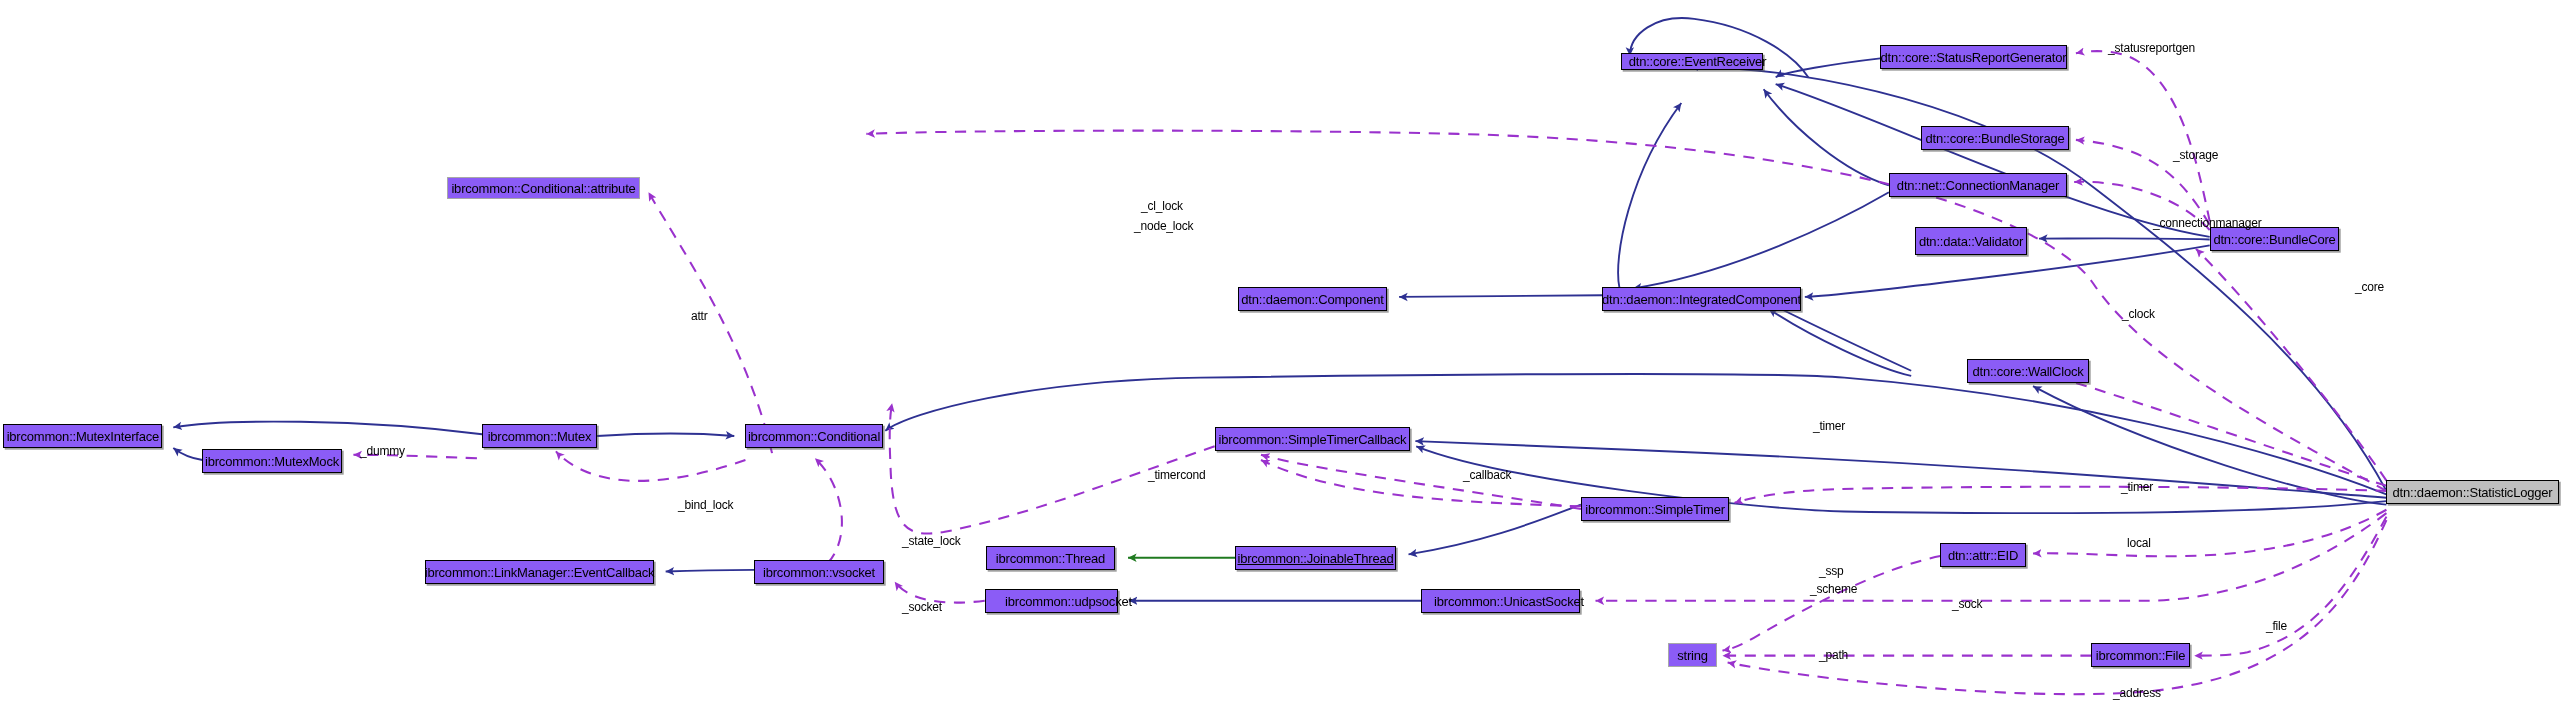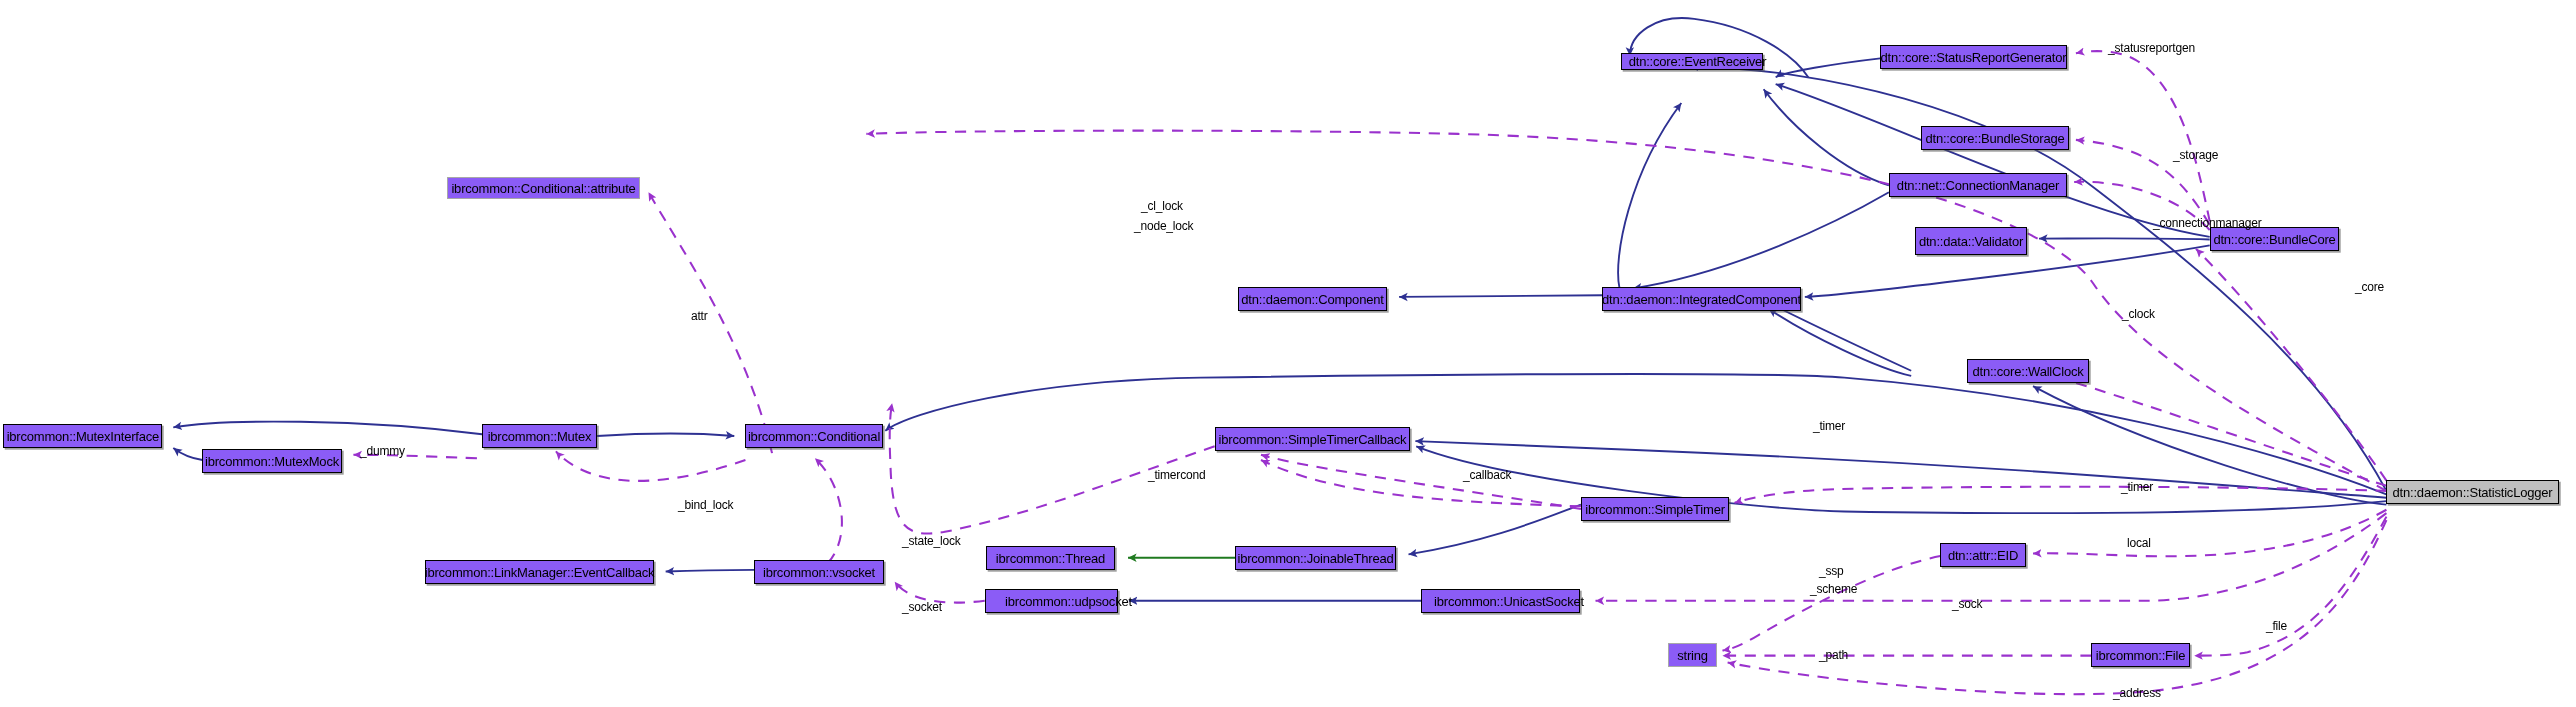--- a/index.html
+++ b/index.html
@@ -130,21 +130,21 @@
   </svg>
 
 <div class="node" style="left: 3.4px; top: 424px; width: 159px; height: 24px;">ibrcommon::MutexInterface</div>
     <div class="node" style="left: 202px; top: 449px; width: 140px; height: 24px;">ibrcommon::MutexMock</div>
     <div class="node" style="left: 482px; top: 424px; width: 115px; height: 24px;">ibrcommon::Mutex</div>
     <div class="node" style="left: 745px; top: 424px; width: 138px; height: 24px;">ibrcommon::Conditional</div>
     <div class="node plain" style="left: 447px; top: 177px; width: 193px; height: 22px;">ibrcommon::Conditional::attribute</div>
     <div class="node" style="left: 425px; top: 560px; width: 229px; height: 24px;">ibrcommon::LinkManager::EventCallback</div>
     <div class="node" style="left: 754px; top: 560px; width: 130px; height: 24px;">ibrcommon::vsocket</div>
     <div class="node" style="left: 986px; top: 546px; width: 129px; height: 24px;">ibrcommon::Thread</div>
-    <div class="node" style="left: 1235px; top: 546px; width: 161px; height: 24px;">ibrcommon::JoinableThread</div>
+    <div class="node" style="left: 1235px; top: 546px; width: 161px; height: 24px; text-decoration: underline;">ibrcommon::JoinableThread</div>
     <div class="node" style="left: 985px; top: 589px; width: 133px; height: 24px; padding-left: 40px;">ibrcommon::udpsocket</div>
     <div class="node" style="left: 1421px; top: 589px; width: 159px; height: 24px; padding-left: 23px;">ibrcommon::UnicastSocket</div>
     <div class="node" style="left: 1215px; top: 427px; width: 195px; height: 24px;">ibrcommon::SimpleTimerCallback</div>
     <div class="node" style="left: 1581px; top: 497px; width: 148px; height: 24px;">ibrcommon::SimpleTimer</div>
     <div class="node" style="left: 1238px; top: 287px; width: 149px; height: 24px;">dtn::daemon::Component</div>
     <div class="node" style="left: 1602px; top: 287px; width: 199px; height: 24px;">dtn::daemon::IntegratedComponent</div>
     <div class="node" style="left: 1621px; top: 53px; width: 142px; height: 17px; padding-left: 17px;">dtn::core::EventReceiver</div>
     <div class="node" style="left: 1880px; top: 45px; width: 187px; height: 24px;">dtn::core::StatusReportGenerator</div>
     <div class="node" style="left: 1921px; top: 126px; width: 148px; height: 24px;">dtn::core::BundleStorage</div>
     <div class="node" style="left: 1889px; top: 173px; width: 178px; height: 24px;">dtn::net::ConnectionManager</div>

